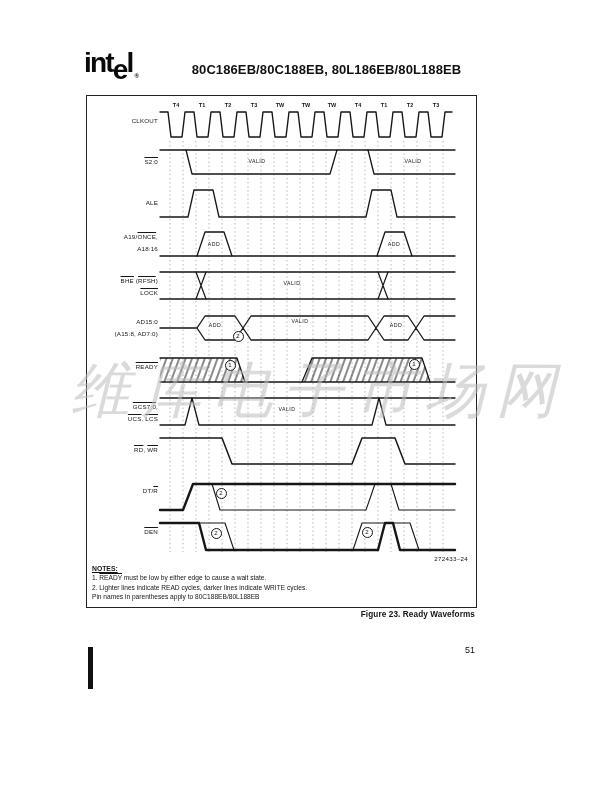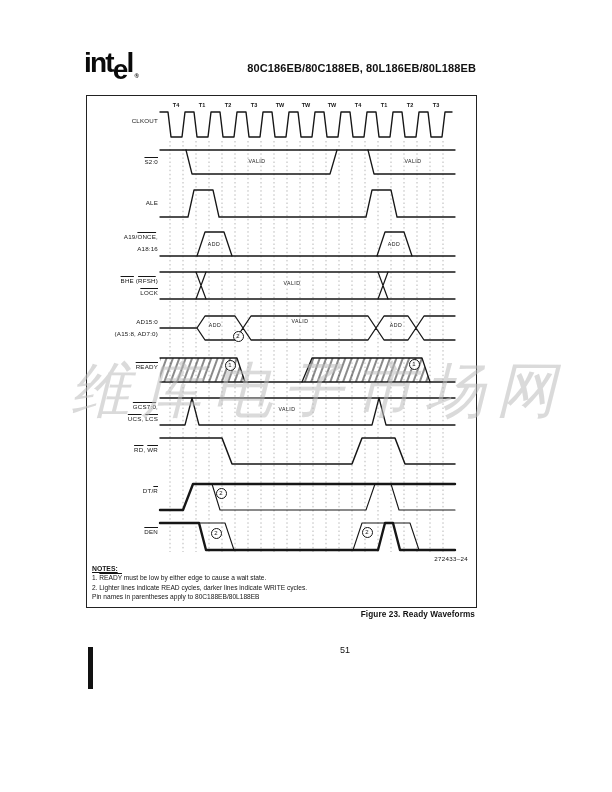--- a/index.html
+++ b/index.html
@@ -3,35 +3,35 @@
 <meta charset="utf-8">
 <style>
   html,body{margin:0;padding:0;background:#e8e8e8;}
   #page{position:relative;width:612px;height:792px;background:#ffffff;
         font-family:"Liberation Sans",sans-serif;color:#111;overflow:hidden;}
   #wave-svg{position:absolute;left:0;top:0;width:612px;height:792px;pointer-events:none;}
   #diagram-border{position:absolute;left:86px;top:95px;width:389px;height:511px;border:1.4px solid #222;}
   #logo{position:absolute;left:84px;top:47px;font-weight:bold;font-size:28px;letter-spacing:-1.8px;color:#0a0a0a;}
   #logo .e{display:inline-block;transform:translateY(7px);}
   #logo .reg{display:inline-block;font-size:6px;letter-spacing:0;transform:translateY(6px);margin-left:2px;}
-  #header-title{position:absolute;left:177px;top:62px;width:299px;text-align:right;
-                font-weight:bold;font-size:11px;letter-spacing:0.1px;}
+  #header-title{position:absolute;left:177px;top:62px;width:299px;text-align:center;
+                font-weight:bold;font-size:13px;letter-spacing:0.1px;}
   .sig-label{position:absolute;left:86px;width:72px;text-align:right;font-size:6.2px;
              letter-spacing:0.2px;white-space:nowrap;color:#161616;}
   .ov{text-decoration:overline;}
   .clk-label{position:absolute;width:16px;text-align:center;font-size:5.5px;font-weight:bold;color:#161616;}
   .bus-label{position:absolute;width:36px;text-align:center;font-size:5.2px;letter-spacing:0.5px;color:#161616;}
   .note-circle{position:absolute;width:9px;height:9px;border:1px solid #161616;border-radius:50%;
                font-size:6px;line-height:9px;text-align:center;background:rgba(255,255,255,0.85);color:#161616;}
   #fig-ref{position:absolute;left:332px;top:555px;width:136px;text-align:right;font-size:6.2px;letter-spacing:0.3px;}
   #notes{position:absolute;left:92px;top:564px;font-size:6.6px;line-height:9.4px;color:#141414;}
   #notes-heading{font-weight:bold;text-decoration:underline;font-size:6.8px;}
   #fig-caption{position:absolute;left:86px;top:610px;width:389px;text-align:right;
                font-weight:bold;font-size:8.2px;letter-spacing:0.1px;}
-  #page-number{position:absolute;left:340px;top:645px;width:135px;text-align:left;font-size:9px;}
+  #page-number{position:absolute;left:340px;top:645px;width:135px;text-align:right;font-size:9px;}
   #change-bar{position:absolute;left:88px;top:647px;width:5px;height:42px;background:#111;}
   #watermark{position:absolute;left:70px;top:351px;width:472px;text-align:right;font-size:60px;
              letter-spacing:11px;color:rgba(188,188,188,0.55);white-space:nowrap;pointer-events:none;font-style:italic;}
 </style>
 </head>
 <body>
 
 <div id="page">
 
   <div id="diagram-border"></div>

